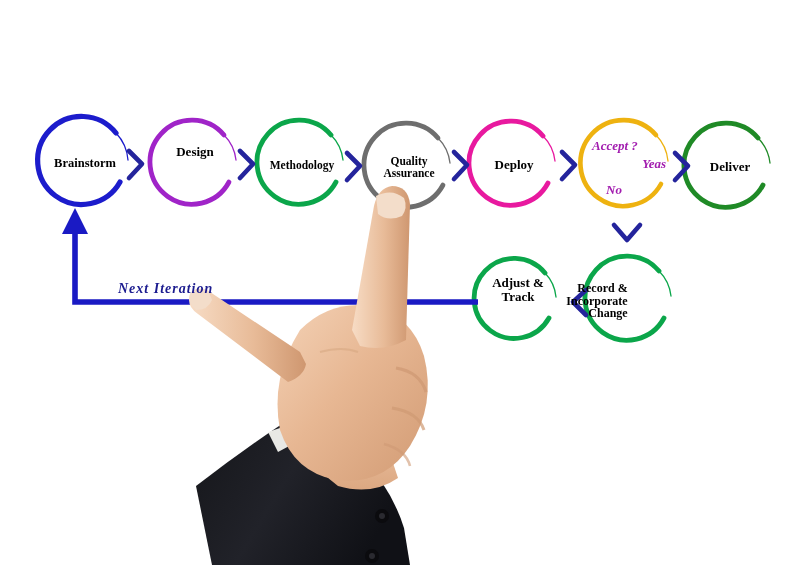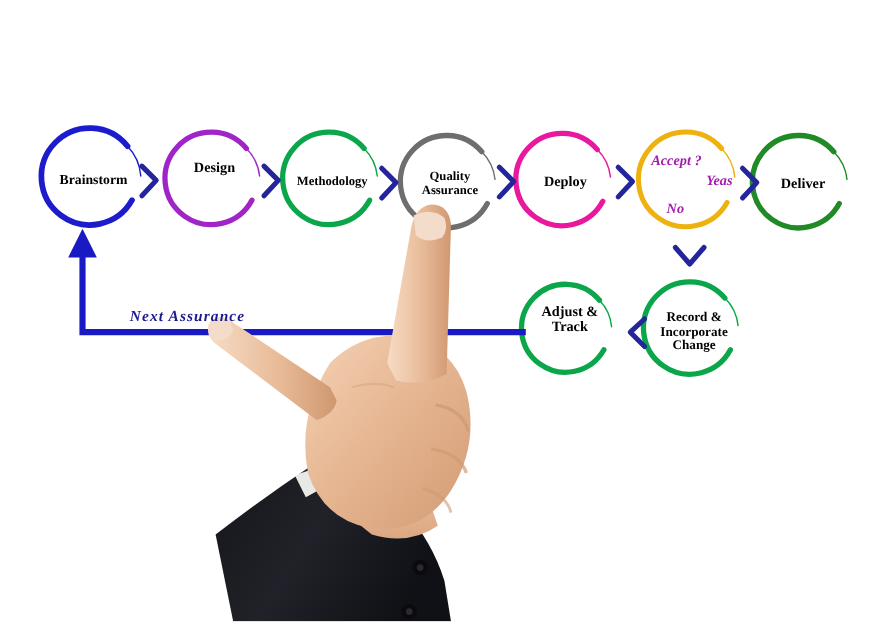--- a/index.html
+++ b/index.html
@@ -212,22 +212,22 @@
   <div class="node-label nl-5" style="left:472px;top:151px;width:84px;height:28px;">Deploy</div>
 
   <div class="decision-lines" style="left:586px;top:138px;width:80px;height:64px;">
     <span class="dl-q">Accept ?</span>
     <span class="dl-yes">Yeas</span>
     <span class="dl-no">No</span>
   </div>
 
   <div class="node-label nl-7" style="left:690px;top:153px;width:80px;height:28px;">Deliver</div>
 
-  <div class="node-label nl-9" style="left:589px;top:276px;width:84px;height:50px;">Record &amp;
+  <div class="node-label nl-9" style="left:555px;top:276px;width:84px;height:50px;text-align:right;">Record &amp;
 Incorporate
 Change</div>
 
   <div class="node-label nl-8" style="left:478px;top:272px;width:80px;height:36px;">Adjust &amp;
 Track</div>
 
-  <div id="next-iteration-label">Next Assurance</div>
+  <div id="next-iteration-label">Next Iteration</div>
 
 </div>
 
 </body></html>

